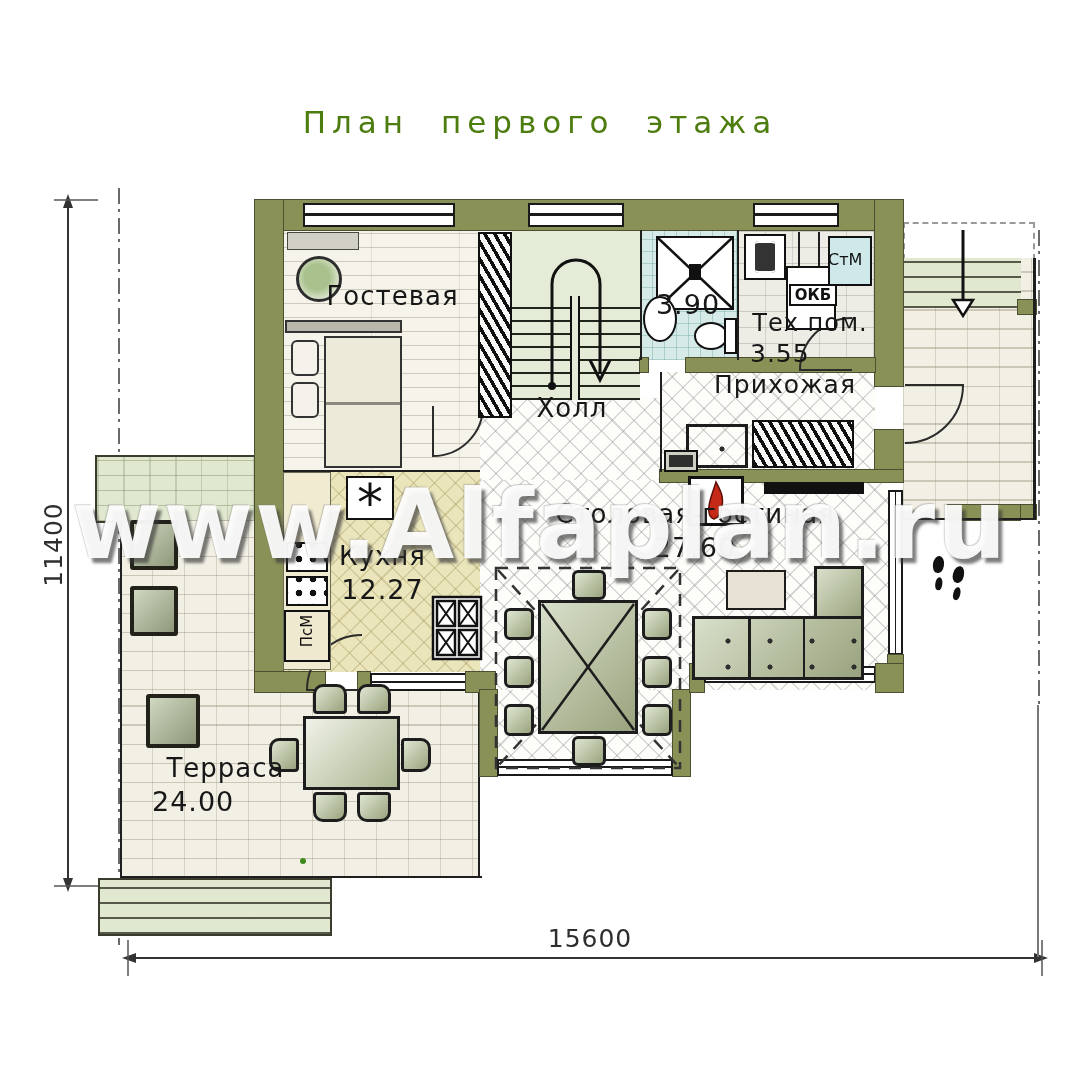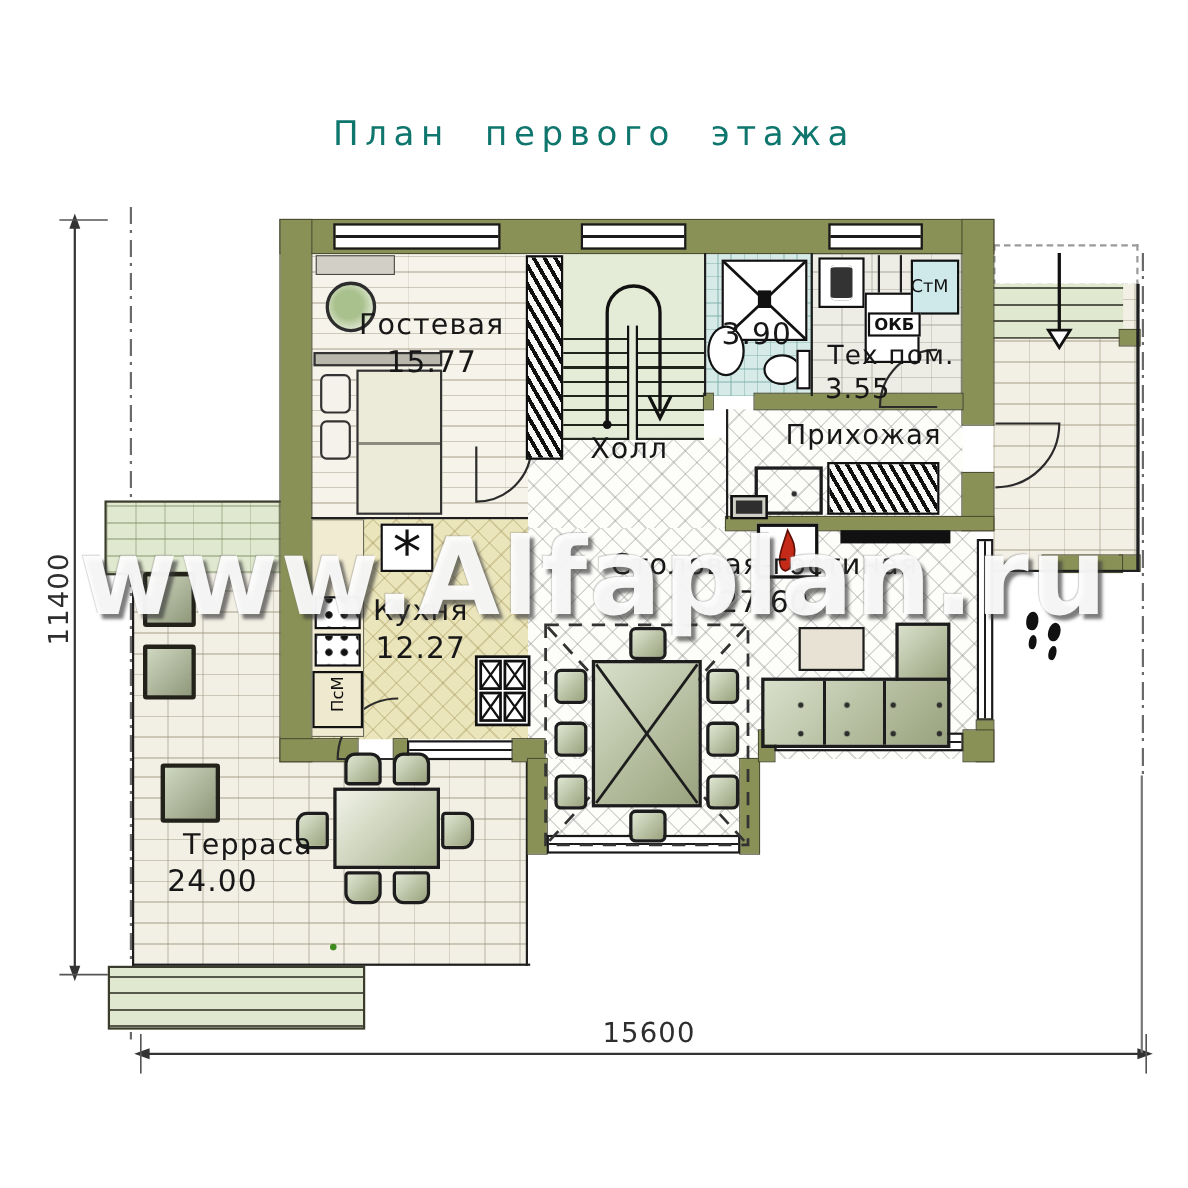--- a/index.html
+++ b/index.html
@@ -49,21 +49,21 @@
   .chair{background:linear-gradient(135deg,#dfe6d2,#9aa37e);border:3px solid #1d1d1d;border-radius:6px;}
   .lounge{background:linear-gradient(135deg,#cfd8c0,#8f987a);border:4px solid #22221a;border-radius:3px;}
   .whitebox{background:#ffffff;border:2.5px solid #111;}
   .dots{background-image:radial-gradient(circle,#2e2e2e 2.2px,transparent 2.9px);background-size:42px 26px;background-position:12px 9px;}
   .treads{background-image:repeating-linear-gradient(0deg,#20251c 0 2px,transparent 2px 13px);}
   .steps3{background-image:repeating-linear-gradient(0deg,rgba(40,40,30,.75) 0 2px,transparent 2px 15px);}
   
   .rlabel{position:absolute;text-align:center;font-size:26px;line-height:1.25;letter-spacing:1px;color:#171717;z-index:40;}
   .rlabel .area{font-size:27px;}
   .smalllabel{position:absolute;z-index:41;color:#111;}
-  #title{position:absolute;left:0;right:0;top:104px;text-align:center;font-size:31px;letter-spacing:6px;word-spacing:16px;color:#0f766e;}
+  #title{position:absolute;left:0;right:0;top:104px;text-align:center;font-size:31px;letter-spacing:6px;word-spacing:16px;color:#4d7c0f;}
   #watermark{position:absolute;left:45px;top:468px;width:990px;text-align:center;z-index:90;
      font-size:97px;font-weight:bold;letter-spacing:2px;white-space:nowrap;color:rgba(255,255,255,.93);
      text-shadow:4px 5px 3px rgba(55,55,55,.65), -1px -1px 1px rgba(120,120,120,.35);}
   .dimtext{position:absolute;font-size:25px;color:#2e2e2e;letter-spacing:1px;z-index:45;}
   svg{position:absolute;overflow:visible;}
 </style>
 </head>
 <body>
 
 <div id="stage">
@@ -267,33 +267,32 @@
     <polygon points="0,18 14,13 14,23" fill="#333"></polygon>
     <polygon points="926,18 912,13 912,23" fill="#333"></polygon>
     <line x1="6" y1="0" x2="6" y2="36" stroke="#555" stroke-width="1.5"></line>
     <line x1="920" y1="0" x2="920" y2="36" stroke="#555" stroke-width="1.5"></line>
   </svg>
   <div class="el" style="left:1037px;top:705px;width:1.5px;height:252px;background:#777;"></div>
   <div class="dimtext" style="left:520px;top:924px;width:140px;text-align:center;">15600</div>
 
   <div class="rlabel" style="left:300px;top:280px;width:185px;">
     <div>Гостевая</div>
-    <div class="area">15.77</div>
   </div>
   <div class="rlabel" style="left:492px;top:392px;width:160px;">
     <div>Холл</div>
   </div>
   <div class="rlabel" style="left:638px;top:288px;width:100px;">
     <div class="area">3.90</div>
   </div>
   <div class="rlabel" style="left:742px;top:308px;width:136px;font-size:24px;">
     <div>Тех пом.</div>
     <div class="area" style="text-align:left;padding-left:8px;font-size:25px;">3.55</div>
   </div>
-  <div class="rlabel" style="left:695px;top:380px;width:180px;font-size:25px;">
+  <div class="rlabel" style="left:695px;top:369px;width:180px;font-size:25px;">
     <div>Прихожая</div>
   </div>
   <div class="rlabel" style="left:300px;top:540px;width:165px;">
     <div>Кухня</div>
     <div class="area">12.27</div>
   </div>
   <div class="rlabel" style="left:510px;top:498px;width:370px;">
     <div>Столовая-гостиная</div>
     <div class="area">27.60</div>
   </div>

